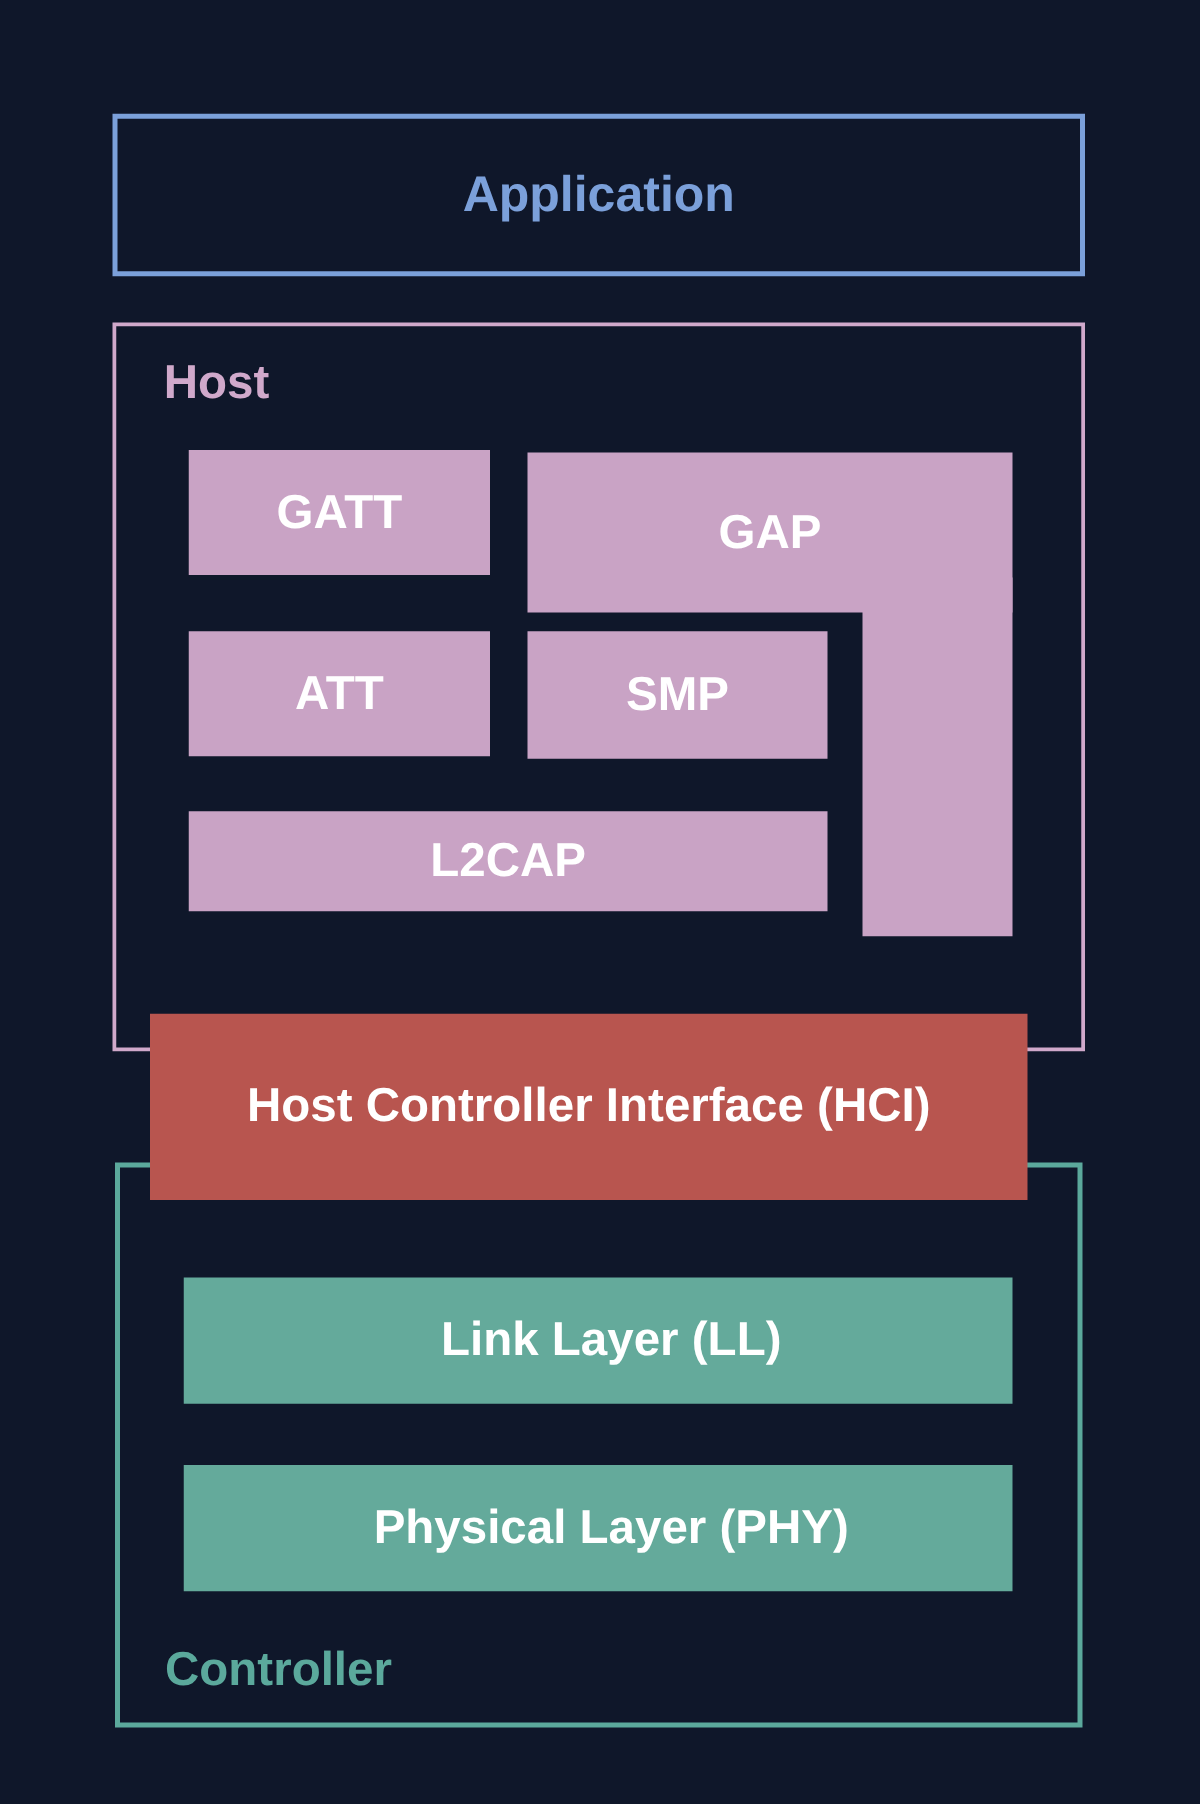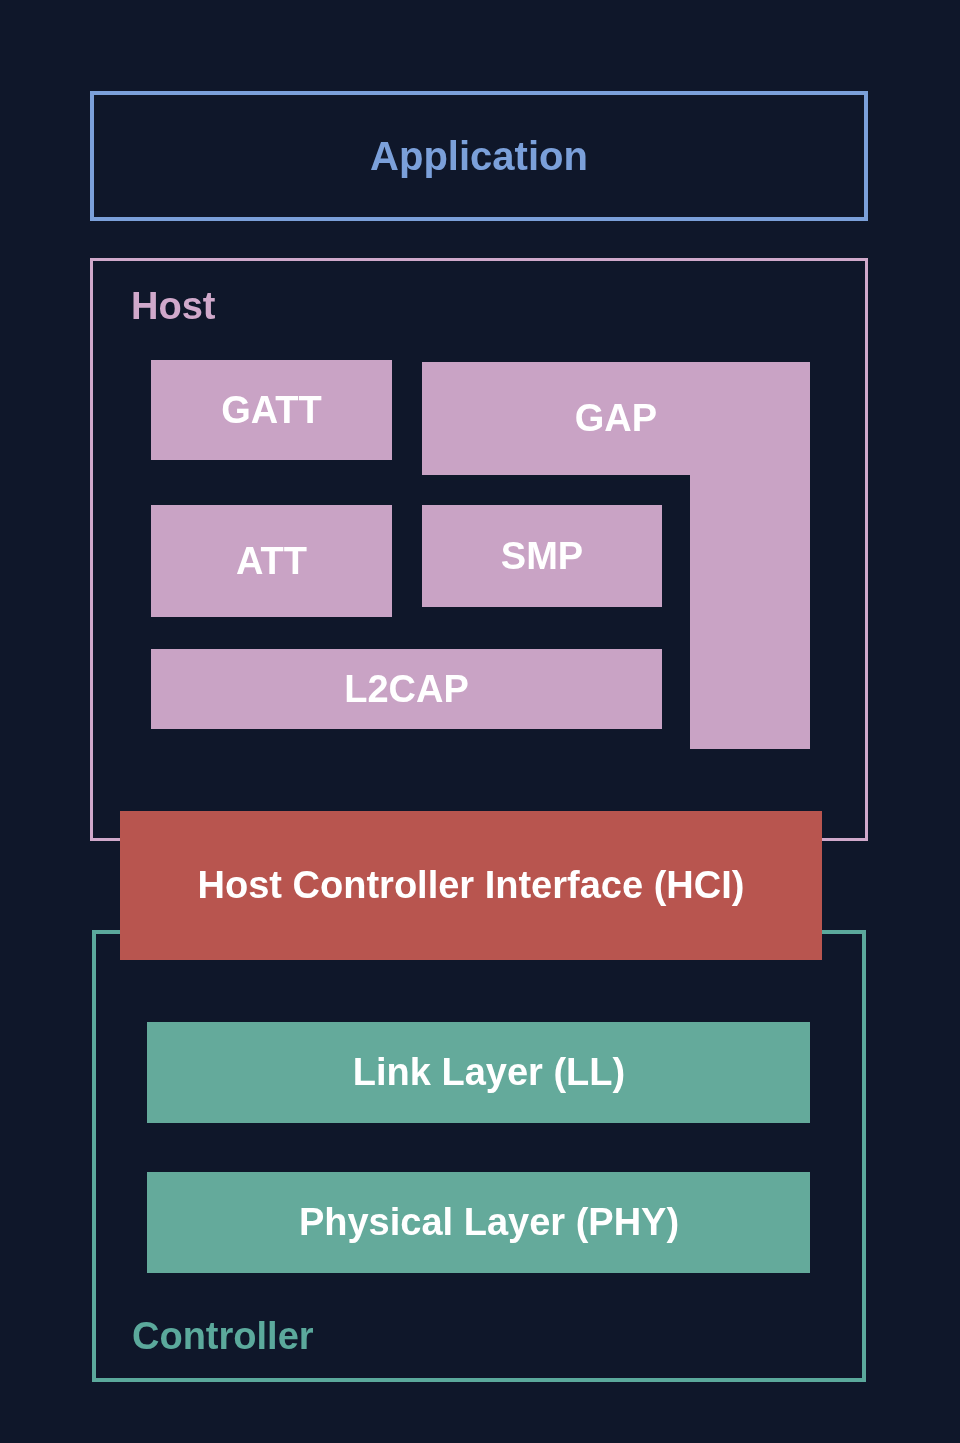--- a/index.html
+++ b/index.html
@@ -35,23 +35,23 @@
 
   
   .block{
     display:flex;align-items:center;justify-content:center;
     color:#ffffff;font-size:38px;z-index:1;
   }
   .mauve{background:var(--mauve);}
   .teal{background:var(--teal);padding-left:21px;}
 
   .gatt {left:151px;top:360px;width:241px;height:100px;}
-  .gap-bar {left:422px;top:362px;width:388px;height:113px;text-align:right;}
+  .gap-bar {left:422px;top:362px;width:388px;height:128px;text-align:right;}
   .gap-col {left:690px;top:462px;width:120px;height:287px;}
-  .att {left:151px;top:505px;width:241px;height:112px;}
+  .att {left:151px;top:505px;width:241px;height:100px;}
   .smp {left:422px;top:505px;width:240px;height:102px;}
   .l2cap {left:151px;top:649px;width:511px;height:80px;}
 
   .hci{
     left:120px;top:811px;width:702px;height:149px;
     background:var(--red);z-index:2;
     display:flex;align-items:center;justify-content:center;
     color:#ffffff;font-size:38px;
   }
 

